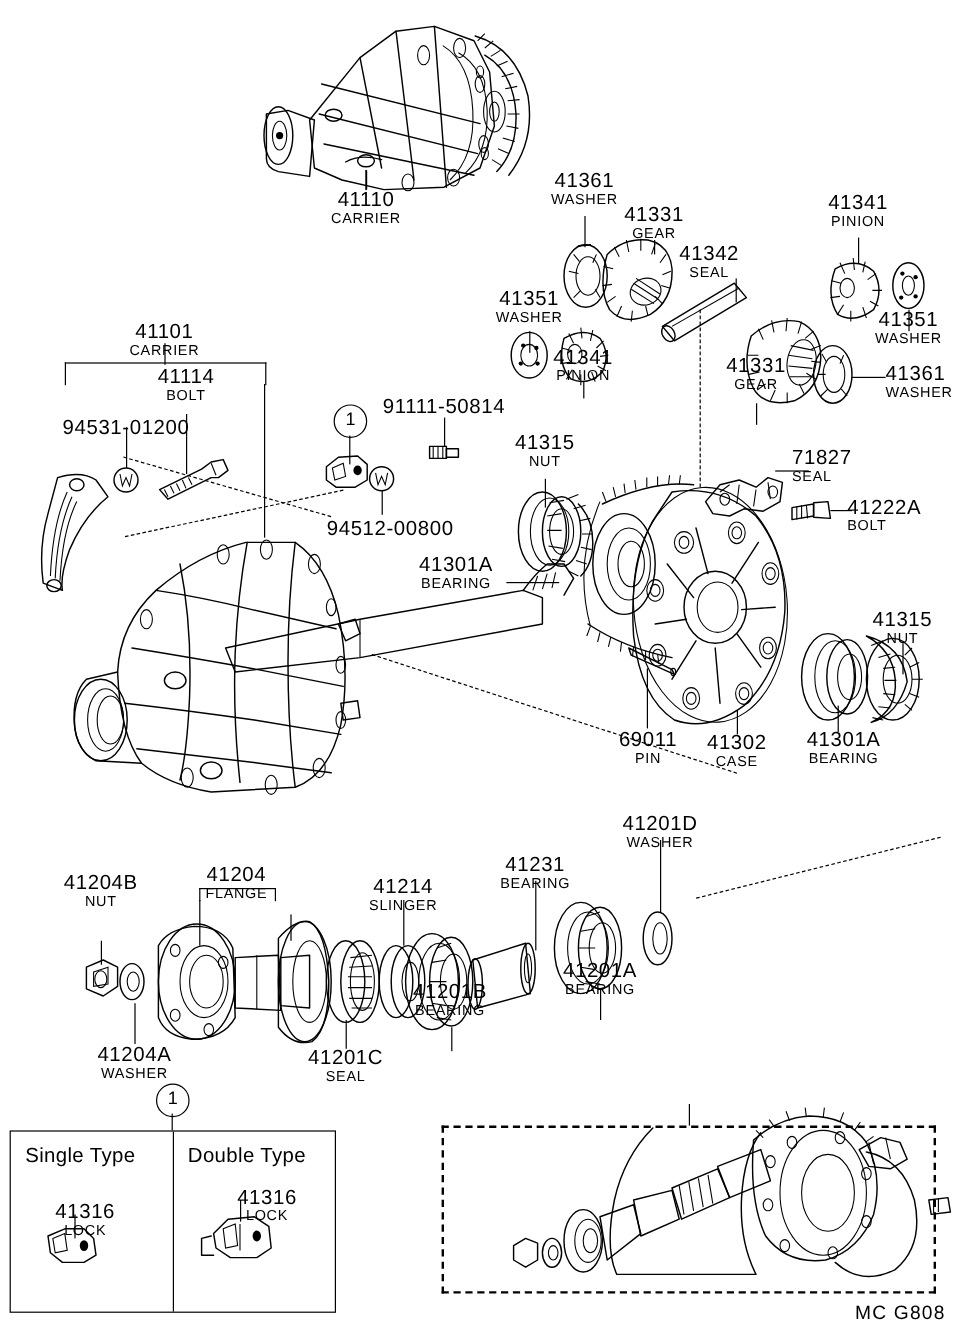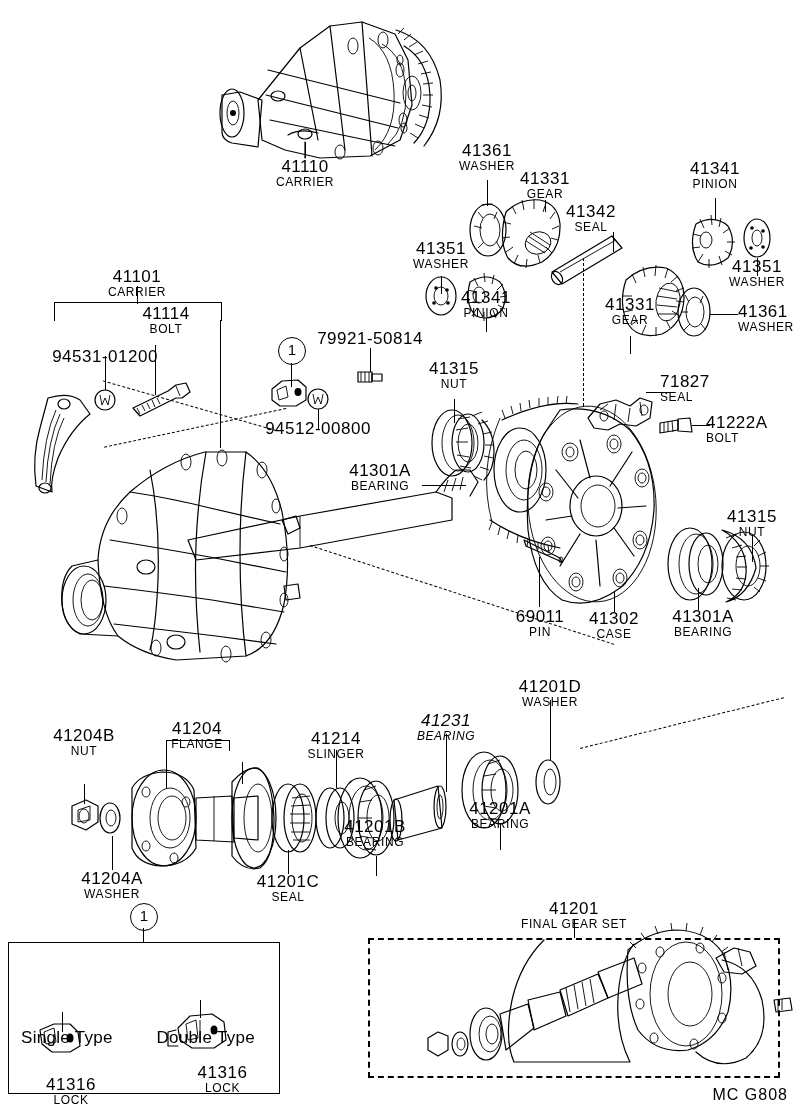--- a/index.html
+++ b/index.html
@@ -78,21 +78,20 @@
     border-top:1.4px solid #000;
   }
   
   #typetable{
     position:absolute;
     left:8px;top:942px;
     width:272px;height:152px;
     border:1.6px solid #000;
     box-sizing:border-box;
     display:flex;
-    align-items:center;
   }
   #typetable .cell{
     flex:1;
     position:relative;
     box-sizing:border-box;
   }
   #typetable .cell.first{border-right:1.6px solid #000;}
   #typetable .cellhdr{
     position:absolute;top:10px;left:12px;
     font-size:17px;letter-spacing:0.3px;
@@ -535,35 +534,35 @@
   <div class="callout" style="left:255px;top:158px;width:100px;">
     <span class="num">41110</span>
     <span class="nm">CARRIER</span>
   </div>
 
   <div class="callout" style="left:87px;top:268px;width:100px;">
     <span class="num">41101</span>
     <span class="nm">CARRIER</span>
   </div>
 
-  <div class="callout" style="left:116px;top:305px;width:100px;">
+  <div class="callout" style="left:105px;top:305px;width:100px;">
     <span class="num">41114</span>
     <span class="nm">BOLT</span>
   </div>
 
   <div class="callout single" style="left:45px;top:348px;width:120px;">
     <span class="num">94531-01200</span>
   </div>
 
-  <div class="callout single" style="left:258px;top:420px;width:120px;">
+  <div class="callout single" style="left:258px;top:432px;width:120px;text-align:right;">
     <span class="num">94512-00800</span>
   </div>
 
   <div class="callout single" style="left:310px;top:330px;width:120px;">
-    <span class="num">79921-50814</span>
+    <span class="num">91111-50814</span>
   </div>
 
   <div class="callout" style="left:437px;top:142px;width:100px;">
     <span class="num">41361</span>
     <span class="nm">WASHER</span>
   </div>
 
   <div class="callout" style="left:495px;top:170px;width:100px;">
     <span class="num">41331</span>
     <span class="nm">GEAR</span>
@@ -648,21 +647,21 @@
     <span class="num">41204</span>
     <span class="nm">FLANGE</span>
   </div>
 
 
   <div class="callout" style="left:286px;top:730px;width:100px;">
     <span class="num">41214</span>
     <span class="nm">SLINGER</span>
   </div>
 
-  <div class="callout" style="left:396px;top:712px;width:100px;font-style:italic;">
+  <div class="callout" style="left:396px;top:712px;width:100px;">
     <span class="num">41231</span>
     <span class="nm">BEARING</span>
   </div>
 
   <div class="callout" style="left:500px;top:678px;width:100px;">
     <span class="num">41201D</span>
     <span class="nm">WASHER</span>
   </div>
 
   <div class="callout" style="left:34px;top:727px;width:100px;">
@@ -683,24 +682,20 @@
   <div class="callout" style="left:325px;top:818px;width:100px;">
     <span class="num">41201B</span>
     <span class="nm">BEARING</span>
   </div>
 
   <div class="callout" style="left:450px;top:800px;width:100px;">
     <span class="num">41201A</span>
     <span class="nm">BEARING</span>
   </div>
 
-  <div class="callout" style="left:489px;top:900px;width:170px;">
-    <span class="num">41201</span>
-    <span class="nm">FINAL GEAR SET</span>
-  </div>
 
   <div class="circnum" style="left:278px;top:337px;">1</div>
   <div class="circnum" style="left:130px;top:903px;">1</div>
 
   <div id="typetable">
     <div class="cell first">
       <div class="cellhdr">Single Type</div>
       <div class="callout" style="left:12px;top:58px;width:100px;">
         <span class="num">41316</span>
         <span class="nm">LOCK</span>

